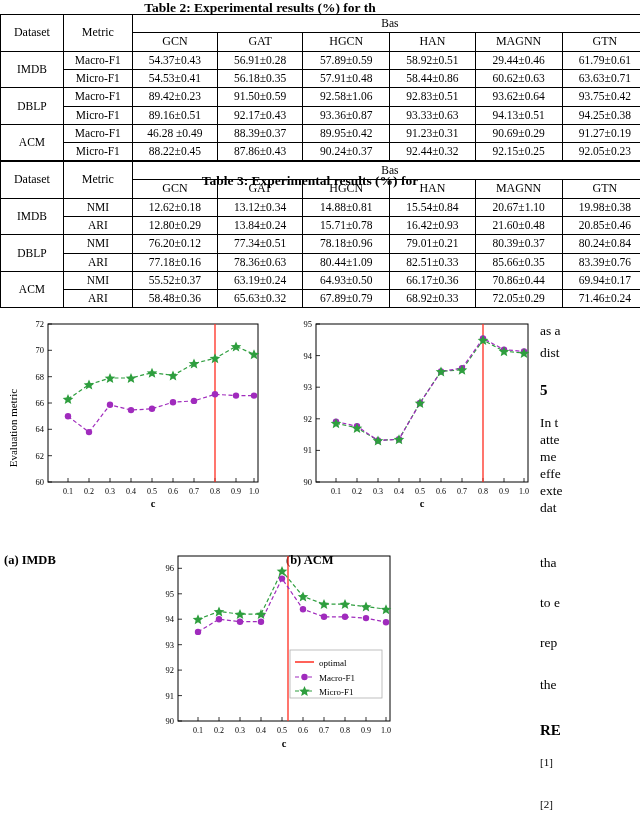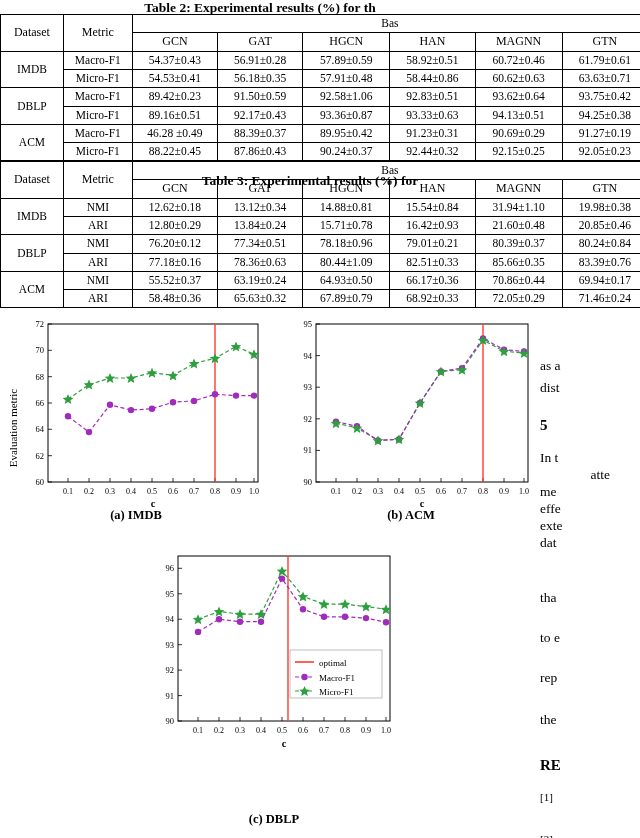--- a/index.html
+++ b/index.html
@@ -48,32 +48,31 @@
 
   
   .rtext {
     position:absolute;
     font-family:"Liberation Serif", serif;
     font-size:13.5px;
     line-height:17px;
     width:70px;
     overflow:hidden;
     white-space:nowrap;
-    margin-top:35px;
   }
   .rhead { font-weight:bold; font-size:15px; }
   .refnum { font-size:11px; }
 
   
   .figcap {
     position:absolute;
     font-family:"Liberation Serif", serif;
     font-weight:bold;
     font-size:12.5px;
-    text-align:center;
+    margin-top:45px;
   }
   svg text { font-family:"Liberation Serif", serif; }
 </style>
 </head>
 <body>
 
 <div class="page">
 
   <div class="tbl-caption" style="position:absolute; left:0px; top:0px; width:520px;">Table 2: Experimental results (%) for th</div>
 
@@ -102,21 +101,21 @@
       <th class="grp-head">MAGNN</th>
       <th class="grp-head no-right">GTN</th>
     </tr>
     <tr>
       <td rowspan="2">IMDB</td>
       <td>Macro-F1</td>
       <td>54.37±0.43</td>
       <td>56.91±0.28</td>
       <td>57.89±0.59</td>
       <td>58.92±0.51</td>
-      <td>60.72±0.46</td>
+      <td>29.44±0.46</td>
       <td class="no-right">61.79±0.61</td>
     </tr>
     <tr>
       <td>Micro-F1</td>
       <td>54.53±0.41</td>
       <td>56.18±0.35</td>
       <td>57.91±0.48</td>
       <td>58.44±0.86</td>
       <td>60.62±0.63</td>
       <td class="no-right">63.63±0.71</td>
@@ -189,21 +188,21 @@
       <th class="grp-head">MAGNN</th>
       <th class="grp-head no-right">GTN</th>
     </tr>
     <tr>
       <td rowspan="2">IMDB</td>
       <td>NMI</td>
       <td>12.62±0.18</td>
       <td>13.12±0.34</td>
       <td>14.88±0.81</td>
       <td>15.54±0.84</td>
-      <td>31.94±1.10</td>
+      <td>20.67±1.10</td>
       <td class="no-right">19.98±0.38</td>
     </tr>
     <tr>
       <td>ARI</td>
       <td>12.80±0.29</td>
       <td>13.84±0.24</td>
       <td>15.71±0.78</td>
       <td>16.42±0.93</td>
       <td>21.60±0.48</td>
       <td class="no-right">20.85±0.46</td>
@@ -478,21 +477,21 @@
     </g>
   </svg>
   <div class="figcap" style="left:146px; top:812px; width:256px;">(c) DBLP</div>
 
   <div class="rtext" style="left:540px; top:322px;">as a</div>
   <div class="rtext" style="left:540px; top:344px;">dist</div>
 
   <div class="rtext rhead" style="left:540px; top:382px;">5</div>
 
   <div class="rtext" style="left:540px; top:414px;">In t</div>
-  <div class="rtext" style="left:540px; top:431px;text-align:right;">atte</div>
+  <div class="rtext" style="left:540px; top:431px;">atte</div>
   <div class="rtext" style="left:540px; top:448px;">me</div>
   <div class="rtext" style="left:540px; top:465px;">effe</div>
   <div class="rtext" style="left:540px; top:482px;">exte</div>
   <div class="rtext" style="left:540px; top:499px;">dat</div>
   <div class="rtext" style="left:540px; top:554px;">tha</div>
   <div class="rtext" style="left:540px; top:594px;">to e</div>
   <div class="rtext" style="left:540px; top:634px;">rep</div>
   <div class="rtext" style="left:540px; top:676px;">the</div>
 
   <div class="rtext rhead" style="left:540px; top:722px;">RE</div>

